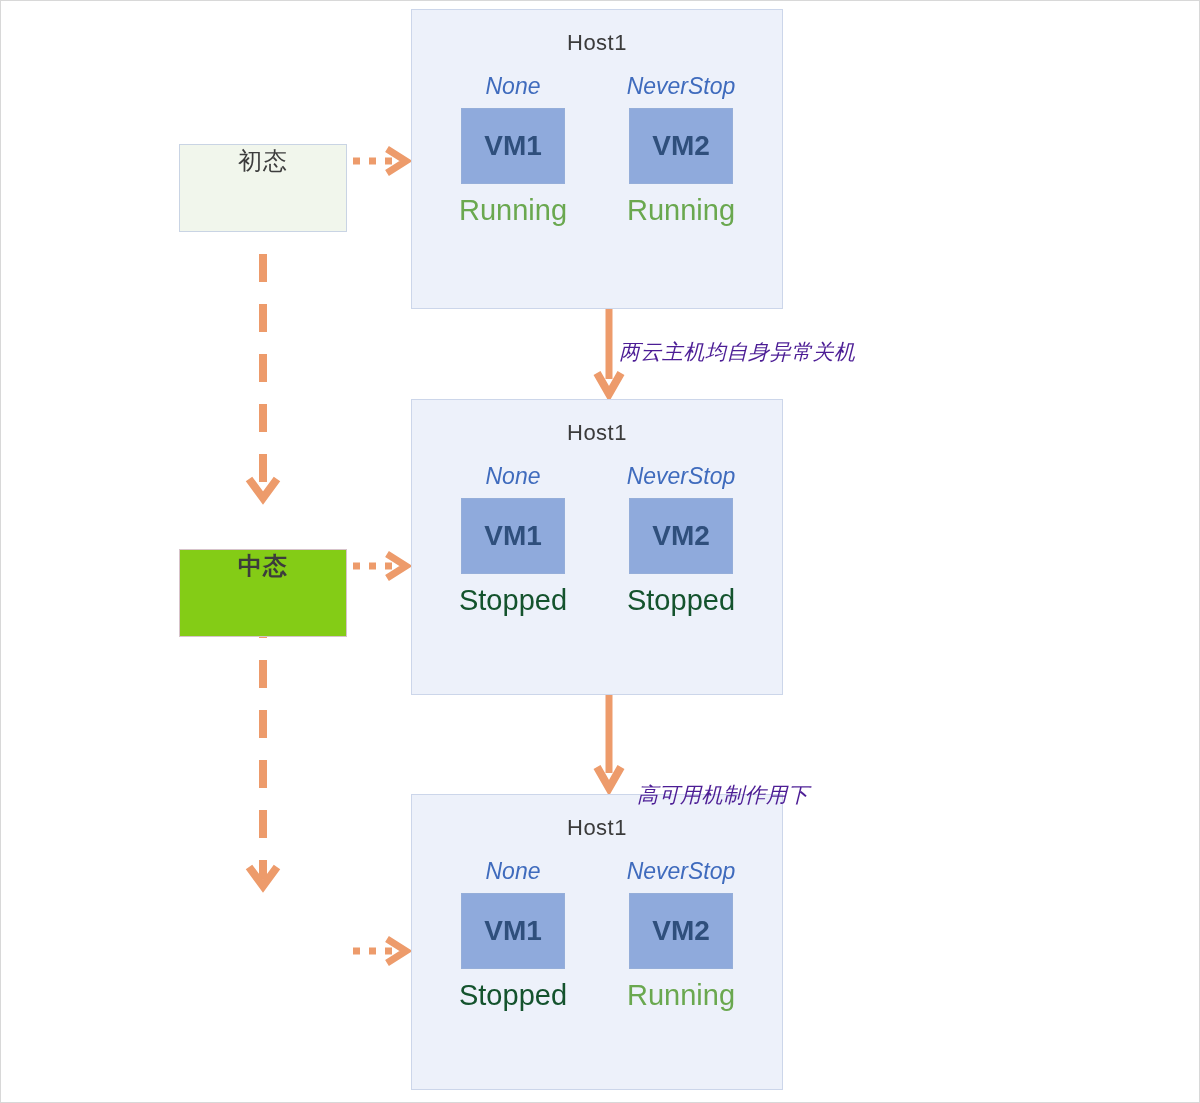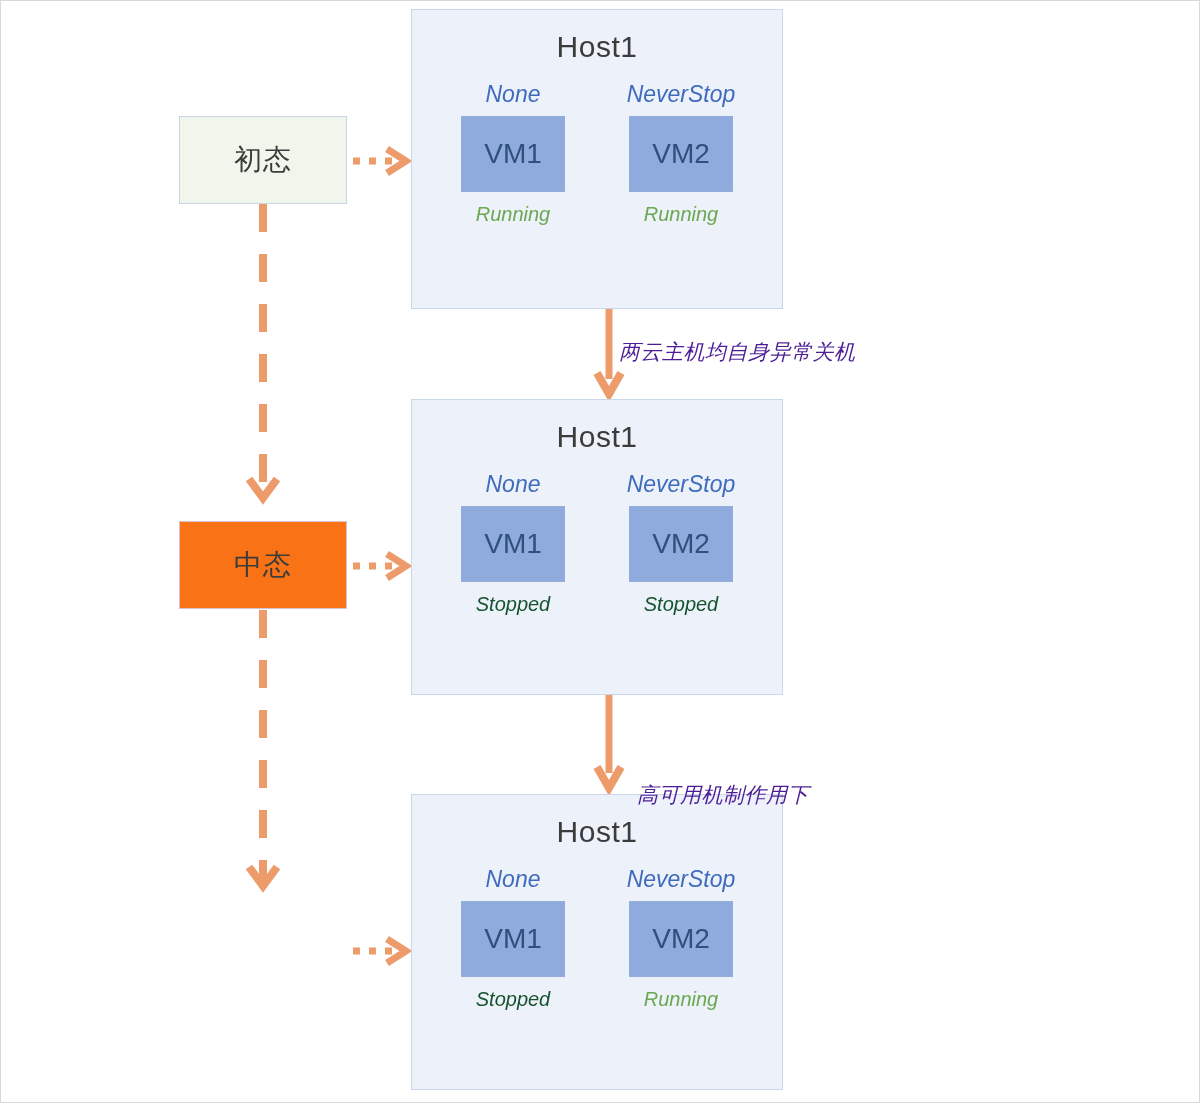--- a/index.html
+++ b/index.html
@@ -19,49 +19,50 @@
     box-sizing: border-box;
     overflow: hidden;
   }
 
   
   .state-box {
     position: absolute;
     box-sizing: border-box;
     border: 1px solid #c9d4e4;
     display: flex;
-    align-items: center;
+    align-items: flex-start;
     justify-content: center;
-    font-size: 28px;
+    font-size: 24px;
     color: #3c3c3c;
     letter-spacing: 1px;
+    margin-top: 28px;
   }
   .state-green { background: #f1f6ec; }
-  .state-pink  { background: #f97316; border-color: #d7c3cb; }
+  .state-pink  { background: #84cc16; border-color: #d7c3cb; font-weight: bold; }
 
   #state-initial { left: 178px; top: 115px;  width: 168px; height: 88px; }
   #state-middle  { left: 178px; top: 520px;  width: 168px; height: 88px; }
   #state-final   { left: 178px; top: 905px;  width: 168px; height: 88px; }
 
   
   .host-panel {
     position: absolute;
     box-sizing: border-box;
     background: #edf1fa;
     border: 1px solid #ccd6ea;
     left: 410px;
     width: 372px;
   }
   #host-panel-1 { top: 8px;   height: 300px; }
   #host-panel-2 { top: 398px; height: 296px; }
   #host-panel-3 { top: 793px; height: 296px; }
 
   .host-title {
     text-align: center;
-    font-size: 30px;
+    font-size: 22px;
     color: #3b3b3b;
     margin-top: 20px;
     letter-spacing: 0.5px;
   }
 
   .vm-row {
     display: flex;
     justify-content: center;
     gap: 58px;
     margin-top: 18px;
@@ -82,25 +83,25 @@
     height: 76px;
     margin: 9px auto 0 auto;
     background: #8faadc;
     border: 1px solid #95aed9;
     box-sizing: border-box;
     display: flex;
     align-items: center;
     justify-content: center;
     font-size: 28px;
     color: #2f4f7c;
+    font-weight: bold;
   }
   .vm-state {
     margin-top: 11px;
-    font-size: 20px;
-    font-style: italic;
+    font-size: 29px;
     line-height: 1.1;
     white-space: nowrap;
   }
   .vm-state.running { color: #6aa84f; }
   .vm-state.stopped { color: #14532d; }
 
   
   .flow-label {
     position: absolute;
     font-size: 21px;

